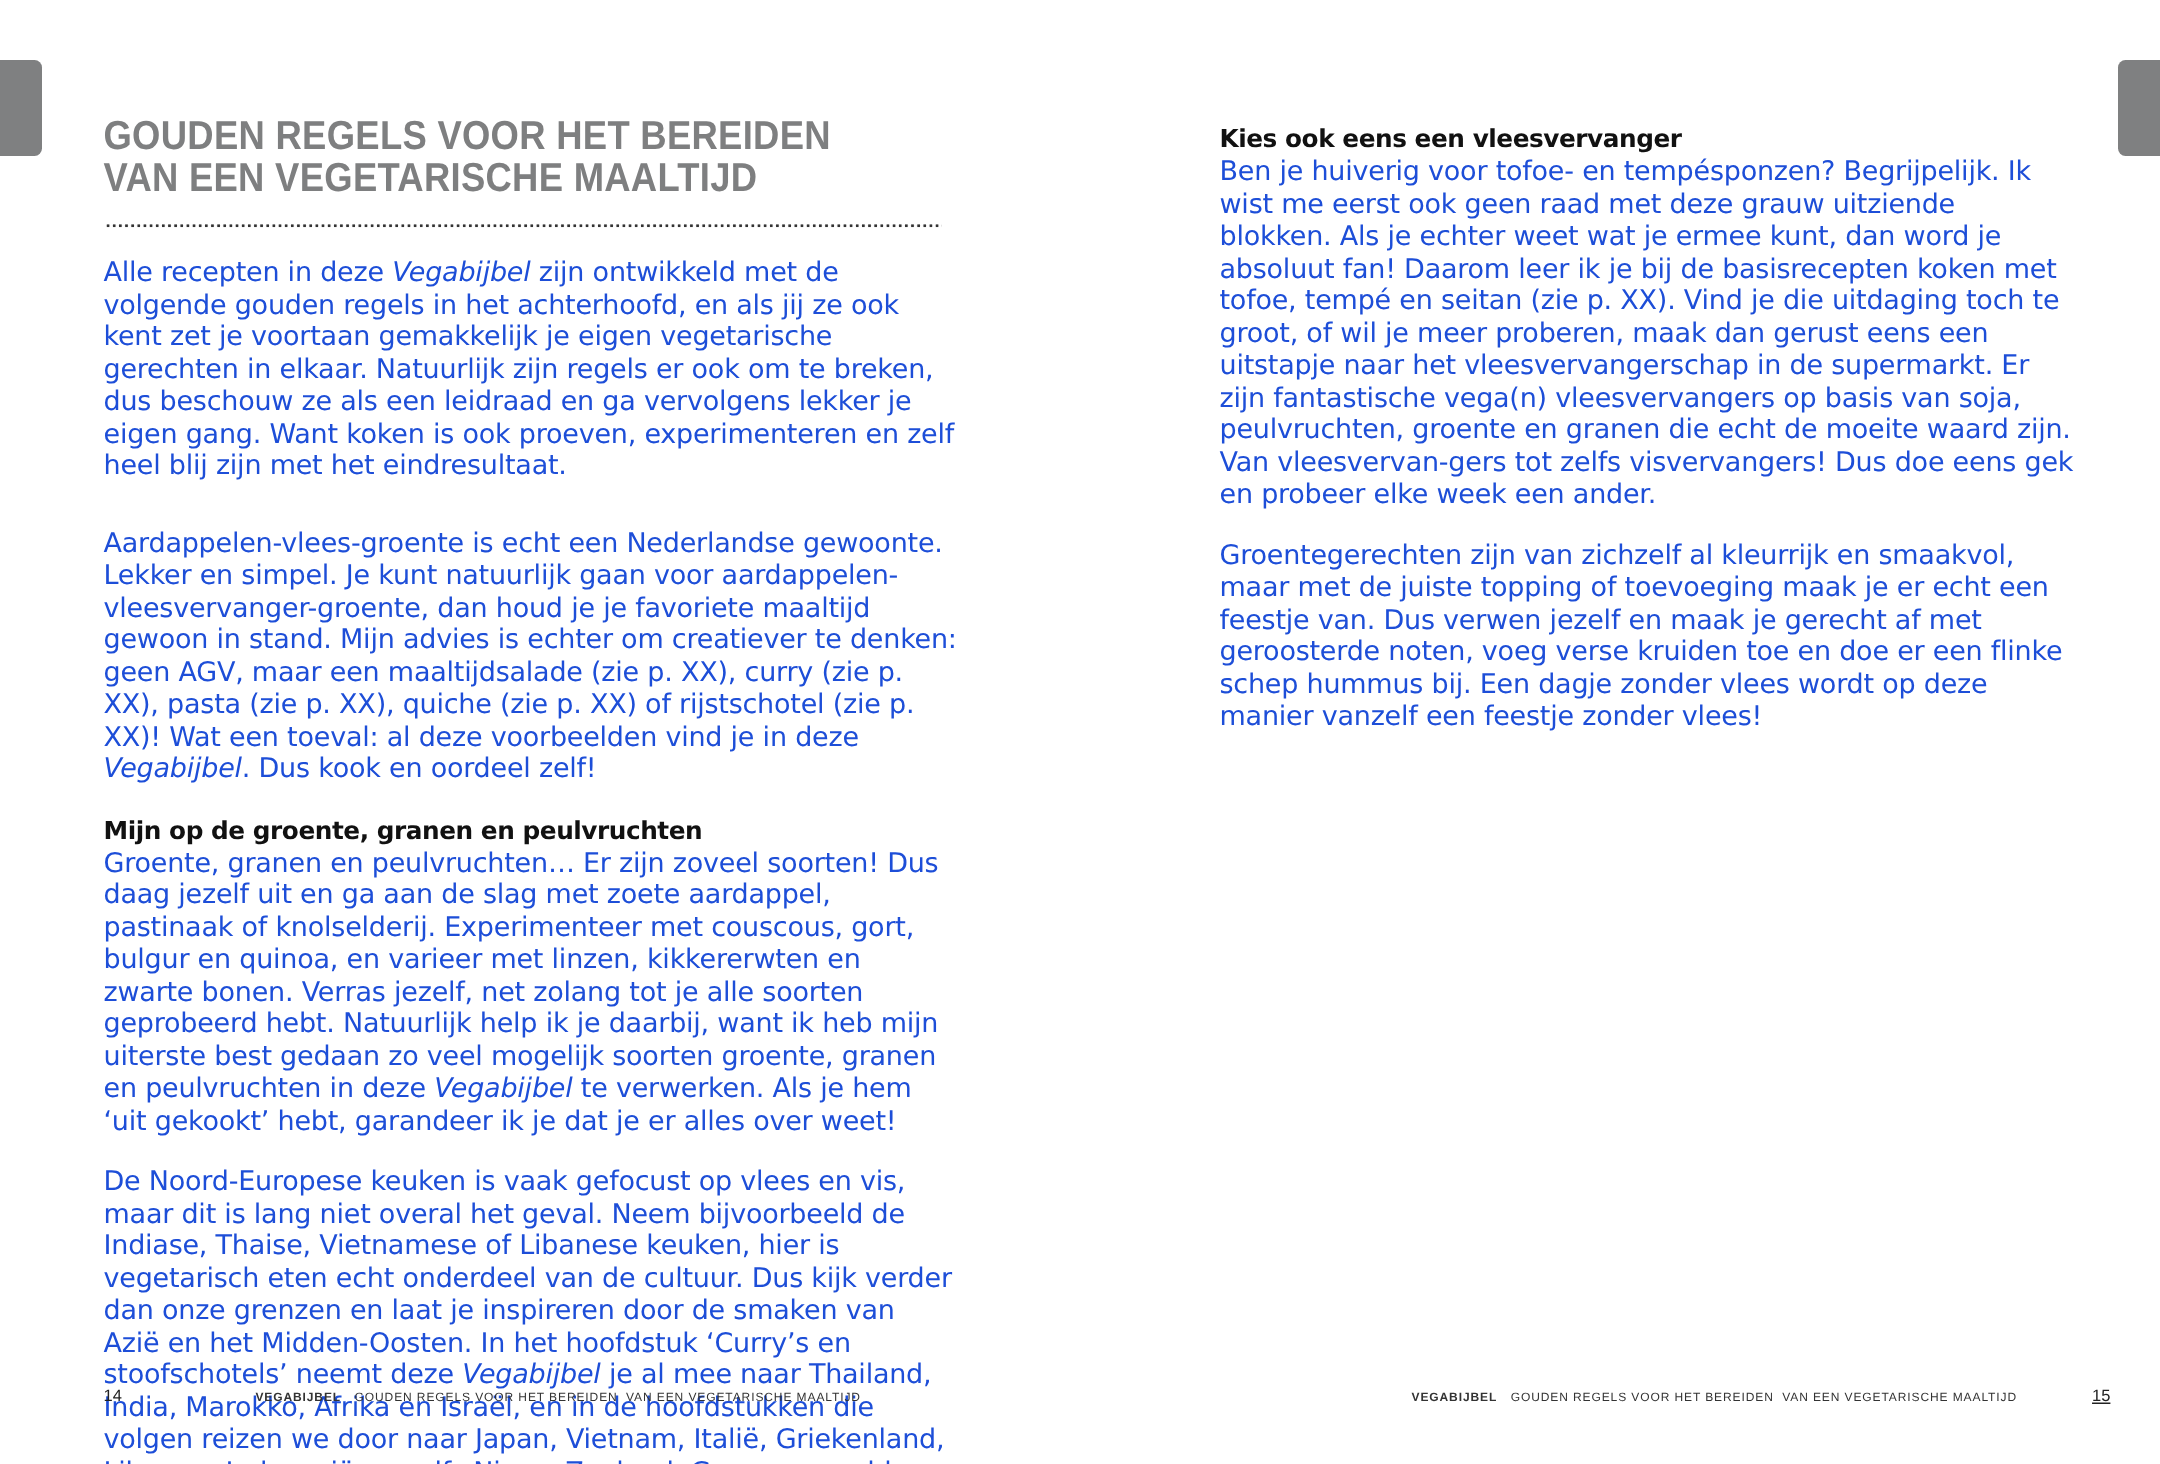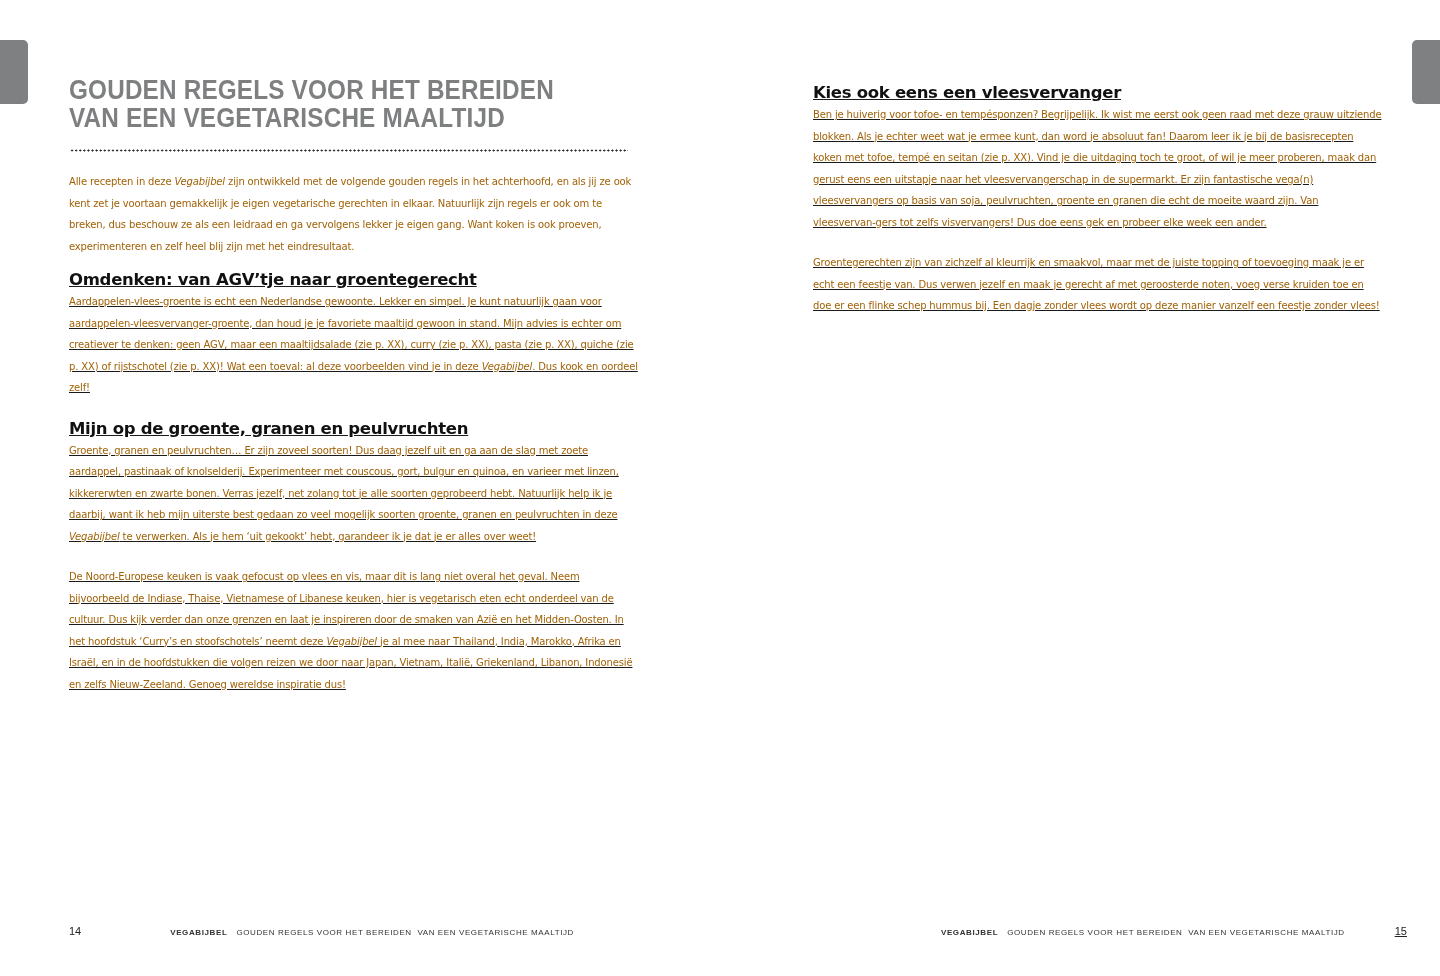--- a/index.html
+++ b/index.html
@@ -17,28 +17,28 @@
       line-height: 28px; color: #7e7f80; letter-spacing: 0.2px; transform: scaleX(0.9); transform-origin: left top;
     }
     .dots {
       position: absolute; left: 70px; top: 149px; width: 558px; height: 3px;
       background-image: radial-gradient(circle, #333 0.9px, transparent 1.2px);
       background-size: 4.1px 3px; background-repeat: repeat-x;
     }
     .col { position: absolute; width: 570px; }
     .col.left { left: 69px; top: 171px; }
     .col.right { left: 813px; top: 82px; }
-    .section { margin: 0 0 19px 0; text-decoration: underline; }
-    .intro { margin: 0 0 12px 0; }
+    .section { margin: 0 0 19px 0; }
+    .intro { margin: 0 0 30px 0; }
     h2 {
       margin: 0; font-family: "DejaVu Sans", sans-serif; font-weight: 700; font-size: 16.5px;
       line-height: 22px; color: #111; letter-spacing: -0.3px;
     }
     p {
-      margin: 0; font-size: 10px; line-height: 21.5px; color: #a16207; letter-spacing: -0.15px;
+      margin: 0; font-size: 18px; line-height: 21.5px; color: #1d4ed8; letter-spacing: -0.15px;
     }
     p em { font-style: italic; }
     .footer {
       position: absolute; top: 925px; font-family: "Liberation Sans", sans-serif;
       font-size: 8px; letter-spacing: 0.6px; color: #333; display: flex; align-items: baseline; white-space: nowrap;
     }
     .footer .num { font-size: 11px; letter-spacing: 0; color: #222; }
     .footer .brand { font-weight: 700; margin-right: 9px; }
     .footer.left { left: 69px; }
     .footer.left .num { margin-right: 89px; }
@@ -54,21 +54,20 @@
 <h1 class="title">
   <span>GOUDEN REGELS VOOR HET BEREIDEN</span><br>
   <span>VAN EEN VEGETARISCHE MAALTIJD</span>
 </h1>
 <div class="dots"></div>
 
 <div class="col left">
   <p class="intro"><span>Alle recepten in deze </span><em>Vegabijbel</em><span> zijn ontwikkeld met de volgende gouden regels in het achterhoofd, en als jij ze ook kent zet je voortaan gemakkelijk je eigen vegetarische gerechten in elkaar. Natuurlijk zijn regels er ook om te breken, dus beschouw ze als een leidraad en ga vervolgens lekker je eigen gang. Want koken is ook proeven, experimenteren en zelf heel blij zijn met het eindresultaat.</span></p>
 
   <div class="section">
-    <h2>Omdenken: van AGV’tje naar groentegerecht</h2>
     <p><span>Aardappelen-vlees-groente is echt een Nederlandse gewoonte. Lekker en simpel. Je kunt natuurlijk gaan voor aardappelen-vleesvervanger-groente, dan houd je je favoriete maaltijd gewoon in stand. Mijn advies is echter om creatiever te denken: geen AGV, maar een maaltijdsalade (zie p. XX), curry (zie p. XX), pasta (zie p. XX), quiche (zie p. XX) of rijstschotel (zie p. XX)! Wat een toeval: al deze voorbeelden vind je in deze </span><em>Vegabijbel</em><span>. Dus kook en oordeel zelf!</span></p>
   </div>
 
   <div class="section">
     <h2>Mijn op de groente, granen en peulvruchten</h2>
     <p><span>Groente, granen en peulvruchten… Er zijn zoveel soorten! Dus daag jezelf uit en ga aan de slag met zoete aardappel, pastinaak of knolselderij. Experimenteer met couscous, gort, bulgur en quinoa, en varieer met linzen, kikkererwten en zwarte bonen. Verras jezelf, net zolang tot je alle soorten geprobeerd hebt. Natuurlijk help ik je daarbij, want ik heb mijn uiterste best gedaan zo veel mogelijk soorten groente, granen en peulvruchten in deze </span><em>Vegabijbel</em><span> te verwerken. Als je hem ‘uit gekookt’ hebt, garandeer ik je dat je er alles over weet!</span></p>
   </div>
 
   <div class="section">
     <p><span>De Noord-Europese keuken is vaak gefocust op vlees en vis, maar dit is lang niet overal het geval. Neem bijvoorbeeld de Indiase, Thaise, Vietnamese of Libanese keuken, hier is vegetarisch eten echt onderdeel van de cultuur. Dus kijk verder dan onze grenzen en laat je inspireren door de smaken van Azië en het Midden-Oosten. In het hoofdstuk ‘Curry’s en stoofschotels’ neemt deze </span><em>Vegabijbel</em><span> je al mee naar Thailand, India, Marokko, Afrika en Israël, en in de hoofdstukken die volgen reizen we door naar Japan, Vietnam, Italië, Griekenland, Libanon, Indonesië en zelfs Nieuw-Zeeland. Genoeg wereldse inspiratie dus!</span></p>

